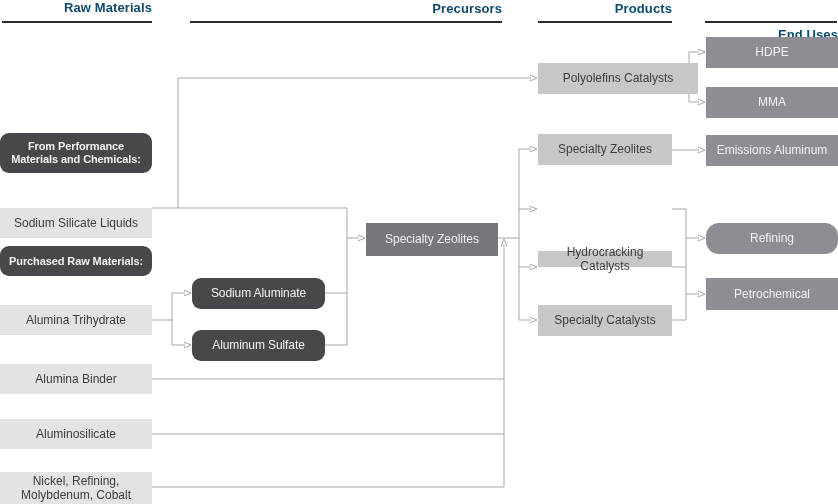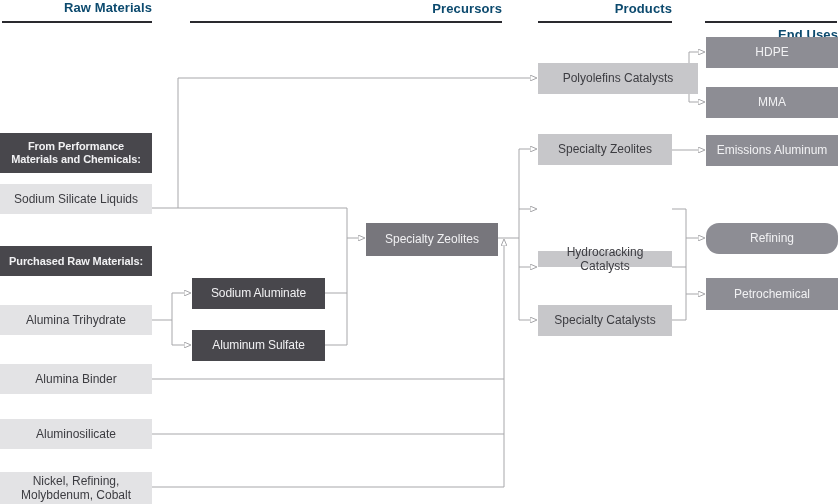--- a/index.html
+++ b/index.html
@@ -23,21 +23,21 @@
   .box{
     position:absolute;
     display:flex;align-items:center;justify-content:center;
     text-align:center;
     font-size:12px;line-height:1.18;
     box-sizing:border-box;
     padding:1px 4px;
   }
   .light{background:#e3e3e5;color:#3c3c41;}
   .product{background:#c7c7ca;color:#3c3c41;}
-  .dark{background:#48474c;color:#f1f1f3;font-weight:bold;font-size:11px;letter-spacing:-0.1px;}
+  .dark{background:#48474c;color:#f1f1f3;font-weight:bold;font-size:11px;letter-spacing:-0.1px;border-radius:9px;}
   .medium{background:#77767c;color:#f1f1f3;}
   .enduse{background:#8d8d94;color:#f1f1f3;}
   svg.wires{position:absolute;left:0;top:0;}
   svg.wires path{stroke:#a7a7aa;stroke-width:1;fill:none;}
 </style>
 </head>
 <body>
 
 <div class="canvas">
 
@@ -92,21 +92,21 @@
 
     <path d="M672,209 H686"></path>
     <path d="M672,267 H686"></path>
     <path d="M672,320 H686"></path>
     <path d="M686,209 V320"></path>
     <path d="M686,238 H698" marker-end="url(#arr)"></path>
     <path d="M686,294 H698" marker-end="url(#arr)"></path>
   </svg>
 
   <div class="box dark" style="left:0;top:133px;width:152px;height:40px;">From Performance Materials and Chemicals:</div>
-  <div class="box light" style="left:0;top:184px;width:152px;height:30px;">Sodium Silicate Liquids</div>
+  <div class="box light" style="left:0;top:208px;width:152px;height:30px;">Sodium Silicate Liquids</div>
   <div class="box dark" style="left:0;top:246px;width:152px;height:30px;">Purchased Raw Materials:</div>
   <div class="box light" style="left:0;top:305px;width:152px;height:30px;">Alumina Trihydrate</div>
   <div class="box light" style="left:0;top:364px;width:152px;height:30px;">Alumina Binder</div>
   <div class="box light" style="left:0;top:419px;width:152px;height:30px;">Aluminosilicate</div>
   <div class="box light" style="left:0;top:472px;width:152px;height:32px;">Nickel, Refining, Molybdenum, Cobalt</div>
 
   <div class="box dark" style="left:192px;top:278px;width:133px;height:31px;font-size:12px;font-weight:normal;">Sodium Aluminate</div>
   <div class="box dark" style="left:192px;top:330px;width:133px;height:31px;font-size:12px;font-weight:normal;">Aluminum Sulfate</div>
   <div class="box medium" style="left:366px;top:223px;width:132px;height:33px;">Specialty Zeolites</div>
 

